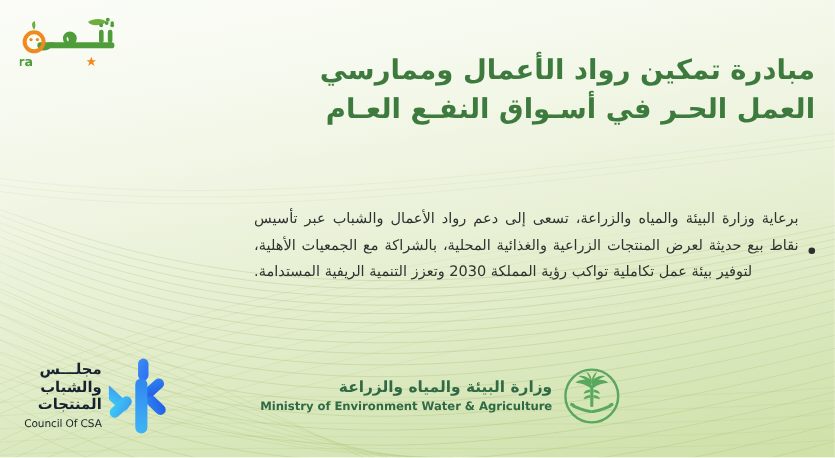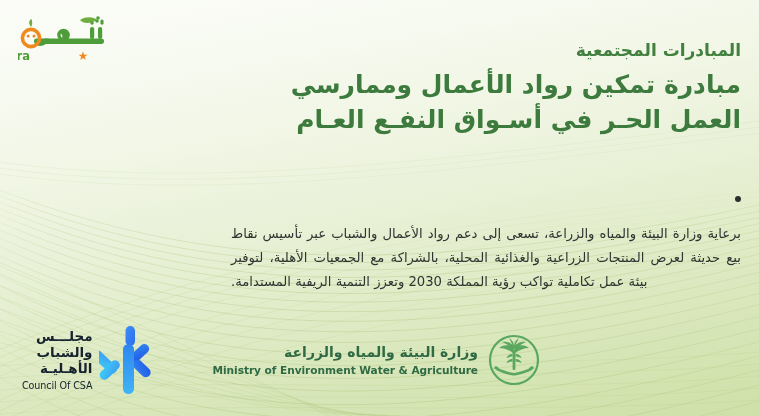--- a/index.html
+++ b/index.html
@@ -73,23 +73,23 @@
   }
 
   
   .body-block {
     position: absolute;
     right: 18px;
     top: 188px;
     width: 510px;
     direction: rtl;
     display: flex;
-    flex-direction: column;
-    gap: 20px;
-    align-items: flex-start;
+    flex-direction: row;
+    gap: 9px;
+    align-items: center;
   }
   .bullet-dot {
     flex: 0 0 auto;
     width: 6px;
     height: 6px;
     border-radius: 50%;
     background: #2e2e2e;
     margin-top: 8px;
   }
   .body-text {
@@ -103,20 +103,21 @@
 
   
   .footer-logos {
     position: absolute;
     left: 22px;
     bottom: 20px;
     display: flex;
     flex-direction: row;
     align-items: center;
     direction: ltr;
+    gap: 24px;
   }
 
   
   .csa-logo {
     display: flex;
     flex-direction: row;
     align-items: center;
     gap: 6px;
   }
   .csa-wordmark {
@@ -297,37 +298,36 @@
 
       <text x="12" y="46" font-family="DejaVu Sans, Liberation Sans, sans-serif" font-size="11.5" font-weight="bold" fill="#4f9d3a">Thamara</text>
 
       <g fill="#f08a1e" transform="translate(65,42)">
         <path d="M0,-4.4 L1.2,-1.3 L4.4,-1.3 L1.8,0.7 L2.8,3.9 L0,2 L-2.8,3.9 L-1.8,0.7 L-4.4,-1.3 L-1.2,-1.3 Z"></path>
       </g>
     </svg>
   </div>
 
   <div class="headline-block">
-    <div class="eyebrow">المبادرات المجتمعية</div>
     <h1 class="headline">مبادرة تمكين رواد الأعمال وممارسي
 العمل الحـر في أسـواق النفـع العـام</h1>
   </div>
 
   <div class="body-block">
     <span class="bullet-dot"></span>
     <p class="body-text">برعاية وزارة البيئة والمياه والزراعة، تسعى إلى دعم رواد الأعمال والشباب عبر تأسيس نقاط بيع حديثة لعرض المنتجات الزراعية والغذائية المحلية، بالشراكة مع الجمعيات الأهلية، لتوفير بيئة عمل تكاملية تواكب رؤية المملكة 2030 وتعزز التنمية الريفية المستدامة.</p>
   </div>
 
   <div class="footer-logos">
 
     <div class="csa-logo">
       <div class="csa-wordmark">
         <span class="csa-ar">مجلـــس</span>
         <span class="csa-ar">والشباب</span>
-        <span class="csa-ar">الأهـليـة</span>
+        <span class="csa-ar">المنتجات</span>
         <span class="csa-en">Council Of CSA</span>
       </div>
 
       <svg class="csa-mark" viewBox="0 0 62 72" aria-hidden="true">
         <defs>
           <linearGradient id="gArmA" x1="0" y1="0" x2="1" y2="1">
             <stop offset="0%" stop-color="#3f8ef4"></stop>
               <stop offset="100%" stop-color="#2b6ef0"></stop>
           </linearGradient>
           <linearGradient id="gArmB" x1="0" y1="0" x2="1" y2="1">

